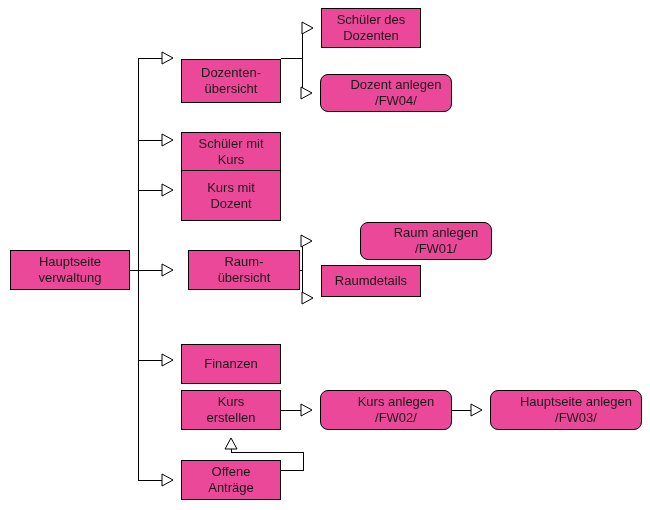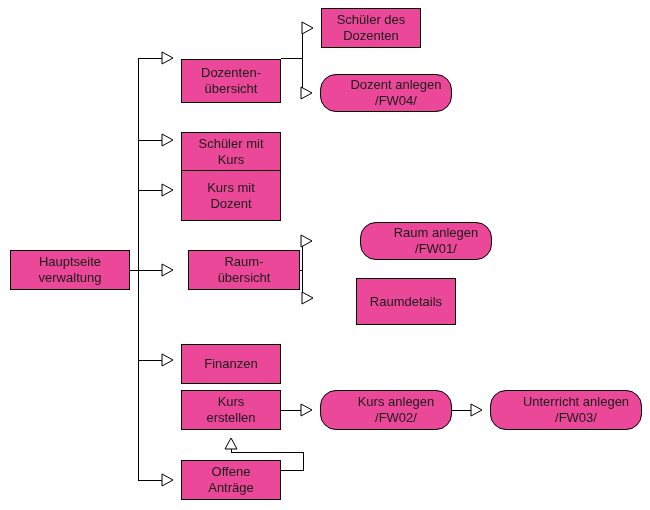--- a/index.html
+++ b/index.html
@@ -32,21 +32,21 @@
     font-size: 13px;
     line-height: 16px;
     display: flex;
     align-items: center;
     justify-content: center;
     text-align: center;
     white-space: pre-line;
     z-index: 2;
   }
   .node.rounded {
-    border-radius: 16px;
+    border-radius: 8px;
     padding-left: 20px;
   }
   .node-label {
     display: block;
     white-space: pre-line;
     padding: 0 6px;
   }
 </style>
 </head>
 <body>
@@ -139,18 +139,18 @@
 übersicht</span></div>
       <div class="node" style="left: 181px; top: 344px; width: 100px; height: 40px; border-color: rgb(0, 0, 0); color: rgb(26, 26, 26);"><span class="node-label">Finanzen</span></div>
       <div class="node" style="left: 181px; top: 390px; width: 100px; height: 40px; border-color: rgb(0, 0, 0); color: rgb(26, 26, 26);"><span class="node-label">Kurs
 erstellen</span></div>
       <div class="node" style="left: 181px; top: 460px; width: 100px; height: 40px; border-color: rgb(0, 0, 0); color: rgb(26, 26, 26);"><span class="node-label">Offene
 Anträge</span></div>
       <div class="node" style="left: 321px; top: 8px; width: 100px; height: 40px; border-color: rgb(0, 0, 0); color: rgb(26, 26, 26);"><span class="node-label">Schüler des
 Dozenten</span></div>
       <div class="node rounded" style="left: 320px; top: 74px; width: 132px; height: 38px; border-color: rgb(0, 0, 0); color: rgb(26, 26, 26);"><span class="node-label">Dozent anlegen /FW04/</span></div>
       <div class="node rounded" style="left: 320px; top: 222px; width: 132px; height: 38px; border-color: rgb(0, 0, 0); color: rgb(26, 26, 26); margin-left: 40px;"><span class="node-label">Raum anlegen /FW01/</span></div>
-      <div class="node" style="left: 321px; top: 278px; width: 100px; height: 47px; border-color: rgb(0, 0, 0); color: rgb(26, 26, 26); margin-left: 35px;"><span class="node-label">Raumdetails</span></div>
+      <div class="node" style="left: 321px; top: 265px; width: 100px; height: 32px; border-color: rgb(0, 0, 0); color: rgb(26, 26, 26);"><span class="node-label">Raumdetails</span></div>
       <div class="node rounded" style="left: 320px; top: 390px; width: 132px; height: 40px; border-color: rgb(0, 0, 0); color: rgb(26, 26, 26);"><span class="node-label">Kurs anlegen /FW02/</span></div>
-      <div class="node rounded" style="left: 490px; top: 390px; width: 152px; height: 40px; border-color: rgb(0, 0, 0); color: rgb(26, 26, 26);"><span class="node-label">Unterricht anlegen /FW03/</span></div>
+      <div class="node rounded" style="left: 490px; top: 390px; width: 152px; height: 40px; border-color: rgb(0, 0, 0); color: rgb(26, 26, 26);"><span class="node-label">Hauptseite anlegen /FW03/</span></div>
     </div>
 
 </div>
 
 </body></html>

